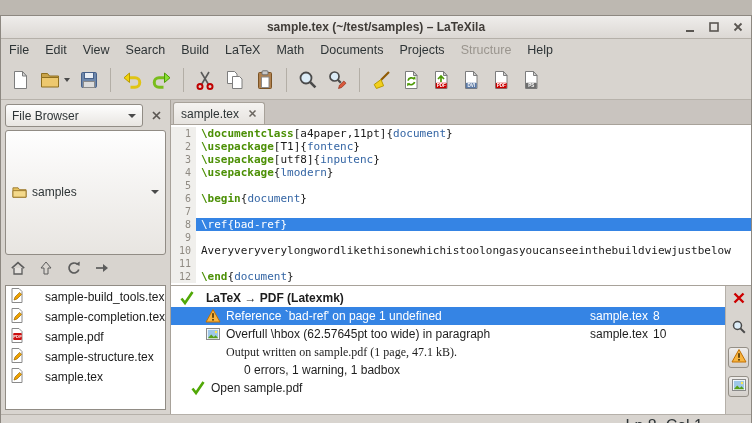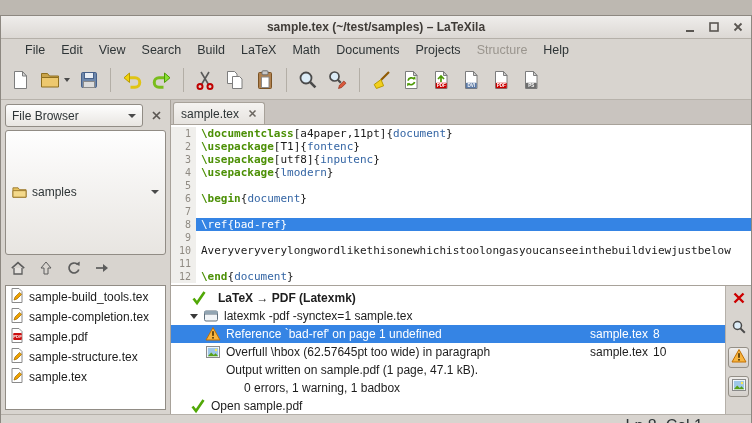--- a/index.html
+++ b/index.html
@@ -7,21 +7,21 @@
     background:#0c4a6e;display:flex;flex-direction:column;overflow:hidden;margin-top:15px;}
 
   
   .titlebar{height:22px;flex:none;display:flex;align-items:center;position:relative;
     background:linear-gradient(#efedeb,#dcd8d4);border-bottom:1px solid #b5b0a9;}
   .title{position:absolute;left:0;right:0;text-align:center;font-size:12px;font-weight:bold;color:#403c38;}
   .wcs{position:absolute;right:6px;top:0;height:22px;display:flex;align-items:center;gap:9px;}
   .wc{width:15px;height:14px;display:inline-flex;align-items:center;justify-content:center;cursor:default;}
 
   
-  .menubar{height:22px;flex:none;display:flex;align-items:center;padding-left:16px;background:#d8d4cf;}
+  .menubar{height:22px;flex:none;display:flex;align-items:center;padding-left:0;background:#d8d4cf;}
   .menu-item{padding:2px 8px;font-size:12.5px;color:#2e3436;}
   .menu-item.disabled{color:#9a958e;}
 
   
   .toolbar{height:38px;flex:none;display:flex;align-items:center;padding:0 5px;gap:2px;
     background:#d8d4cf;border-bottom:1px solid #b7b2ab;}
   .tb-btn{border:1px solid transparent;background:transparent;padding:2px;margin:0;
     display:flex;align-items:center;border-radius:3px;}
   .tb-btn svg{display:block;}
   .tb-sep{width:1px;height:24px;background:#b3aea6;margin:0 5px;flex:none;}
@@ -40,21 +40,21 @@
     padding:0 6px;font-size:12px;color:#2e3436;gap:5px;flex:1;}
   .combo-val{flex:1;white-space:nowrap;overflow:hidden;}
   .arrow-down{width:0;height:0;border-left:4px solid transparent;border-right:4px solid transparent;
     border-top:4.5px solid #4a4a4a;flex:none;}
   .side-close{width:20px;height:20px;flex:none;border:none;background:transparent;padding:1px;
     display:flex;align-items:center;justify-content:center;}
   .nav{display:flex;gap:2px;padding:1px 0;}
   .nav button{width:26px;height:22px;border:1px solid transparent;background:transparent;
     border-radius:3px;display:flex;align-items:center;justify-content:center;padding:0;}
   .filelist{flex:1;background:#fff;border:1px solid #918c85;overflow:hidden;padding-top:1px;}
-  .file-item{height:20px;display:flex;align-items:center;gap:4px;padding-left:3px;
+  .file-item{height:20px;display:flex;align-items:center;gap:20px;padding-left:3px;
     font-size:12px;color:#1a1a1a;white-space:nowrap;}
   .file-item svg{flex:none;}
 
   
   .main{flex:1;display:flex;flex-direction:column;min-width:0;}
   .tabbar{height:24px;flex:none;background:#c9c4bf;display:flex;align-items:flex-end;
     padding-left:2px;border-bottom:1px solid #a8a29a;}
   .tab{height:22px;box-sizing:border-box;background:linear-gradient(#f5f3f1,#e6e3df);
     border:1px solid #a8a29a;border-bottom:none;border-radius:3px 3px 0 0;
     display:flex;align-items:center;gap:9px;padding:0 7px;font-size:12px;color:#2e3436;}
@@ -437,38 +437,27 @@
             <div class="code"></div>
           </div>
           <div class="ed-line">
             <div class="ln">12</div>
             <div class="code"><span class="tok-cmd">\end</span><span class="tok-pln">{</span><span class="tok-arg">document</span><span class="tok-pln">}</span></div>
           </div>
         </div>
 
       <div class="buildview">
         <div class="bv-rows">
-            <div class="bv-row bold" style="padding-left: 20px; gap: 11px;">
+            <div class="bv-row bold" style="padding-left: 8px; gap: 11px;">
               <span class="bicon">
                 <svg width="16" height="16" viewBox="0 0 16 16">
                   <path d="M2.5 8.5l3.5 4.5L13.5 2" fill="none" stroke="#51a807" stroke-width="2.6"></path>
                 </svg>
               </span>
               <span class="btext">LaTeX → PDF (Latexmk)</span>
-            </div>
-            <div class="bv-row" style="padding-left: 19px;">
-              <span class="expander"></span>
-              <span class="bicon">
-                <svg width="16" height="16" viewBox="0 0 16 16">
-                  <rect x="1.5" y="3" width="13" height="10" rx="1.5" fill="#f2f5f8" stroke="#5f6f7d"></rect>
-                  <path d="M1.5 6h13" stroke="#5f6f7d"></path>
-                  <rect x="1.5" y="3" width="13" height="3" fill="#92a5b3"></rect>
-                </svg>
-              </span>
-              <span class="btext">latexmk -pdf -synctex=1 sample.tex</span>
             </div>
             <div class="bv-row selected" style="padding-left: 34px;">
               <span class="bicon">
                 <svg width="16" height="16" viewBox="0 0 16 16">
                   <path d="M8 1.5L15 14H1z" fill="#f8b540" stroke="#c26f00"></path>
                   <rect x="7.2" y="5.2" width="1.6" height="4.6" fill="#4a3000"></rect>
                   <rect x="7.2" y="11" width="1.6" height="1.6" fill="#4a3000"></rect>
                 </svg>
               </span>
               <span class="btext">Reference `bad-ref' on page 1 undefined</span>
@@ -481,21 +470,21 @@
                   <rect x="1.5" y="2.5" width="13" height="11" fill="#fff" stroke="#8a8a8a"></rect>
                   <rect x="2.8" y="3.8" width="10.4" height="8.4" fill="#9ec7e8"></rect>
                   <path d="M2.8 12.2l3.4-3.8 2.6 2.6 1.8-1.8 2.6 3z" fill="#57a018"></path>
                   <circle cx="11" cy="6" r="1.2" fill="#fce94f"></circle>
                 </svg>
               </span>
               <span class="btext">Overfull \hbox (62.57645pt too wide) in paragraph</span>
               <span class="bfile">sample.tex</span>
               <span class="bline">10</span>
             </div>
-            <div class="bv-row" style="padding-left: 34px;">
+            <div class="bv-row" style="padding-left: 34px; font-family: Liberation Serif, serif;">
               <span class="bspacer"></span>
               <span class="btext">Output written on sample.pdf (1 page, 47.1 kB).</span>
             </div>
             <div class="bv-row" style="padding-left: 52px; justify-content: center;">
               <span class="bspacer"></span>
               <span class="btext">0 errors, 1 warning, 1 badbox</span>
             </div>
             <div class="bv-row" style="padding-left: 19px;">
               <span class="bicon">
                 <svg width="16" height="16" viewBox="0 0 16 16">

